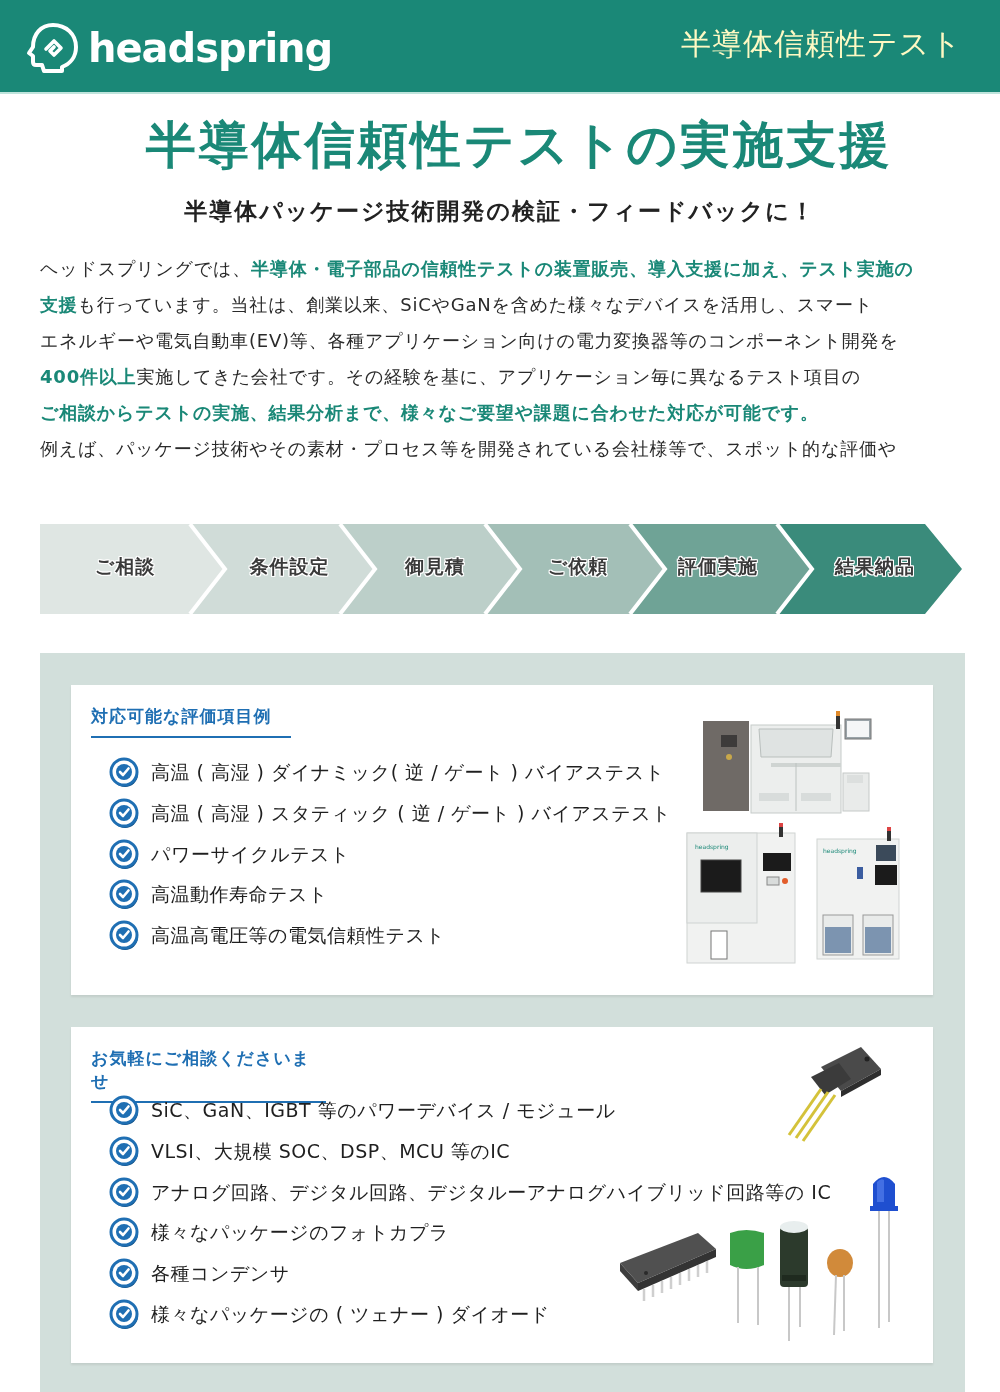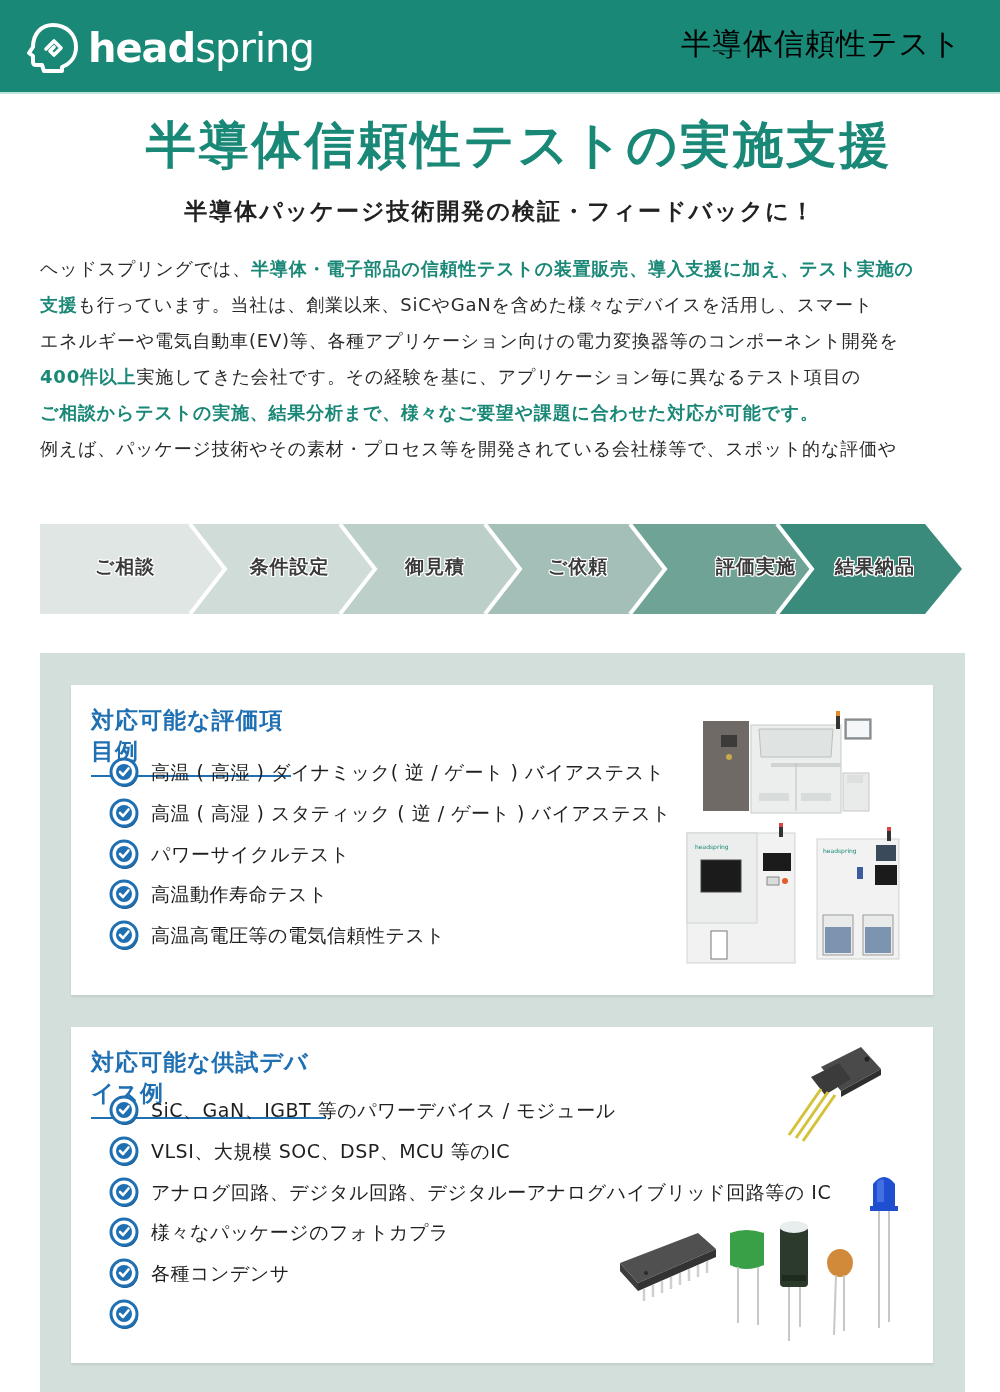--- a/index.html
+++ b/index.html
@@ -6,22 +6,22 @@
   html, body { width: 1000px; height: 1392px; overflow: hidden; background: #ffffff; }
   body { font-family: "DejaVu Sans", "Liberation Sans", sans-serif; color: #222; position: relative; }
 
   
   .header { position: absolute; left: 0; top: 0; width: 1000px; height: 92px; background: #1a8877; }
   .header-line { position: absolute; left: 0; top: 92px; width: 1000px; height: 2px; background: #bfe4dc; }
   .logo { position: absolute; left: 26px; top: 20px; height: 56px; display: flex; align-items: center; }
   .logo-icon { width: 54px; height: 54px; }
   .logo-text { color: #fff; font-size: 40px; letter-spacing: -1px; margin-left: 8px; line-height: 1; font-family: "DejaVu Sans", sans-serif; }
   .logo-text b { font-weight: 700; }
-  .logo-text span.light { font-weight: 400; }
-  .header-title { position: absolute; right: 38px; top: 24px; color: #000000; font-size: 30px; letter-spacing: 1px; text-align: center; }
+  .logo-text span.light { font-weight: 700; }
+  .header-title { position: absolute; right: 38px; top: 24px; color: #fef9c3; font-size: 30px; letter-spacing: 1px; text-align: center; }
 
   
   .main-title { position: absolute; left: 0; top: 112px; width: 1000px; text-align: center; color: #1a8877; font-size: 50px; font-weight: 700; letter-spacing: 3px; padding-left: 38px; }
   .sub-title { position: absolute; left: 0; top: 196px; width: 1000px; text-align: center; color: #222; font-size: 23px; font-weight: 700; letter-spacing: 2px; }
 
   
   .intro { position: absolute; left: 40px; top: 251px; width: 930px; font-size: 18px; line-height: 36px; color: #2a2a2a; letter-spacing: 0.8px; }
   .intro .line { display: block; white-space: nowrap; }
   .hl { color: #1a8877; font-weight: 700; margin-top: 14px; }
 
@@ -29,21 +29,21 @@
   .flow { position: absolute; left: 40px; top: 524px; width: 925px; height: 100px; }
   .flow svg { position: absolute; left: 0; top: 0; }
   .flow-label { position: absolute; top: 30px; height: 30px; font-size: 19px; font-weight: 700; color: #3a3a3a; text-align: center; letter-spacing: 1px;
     text-shadow: 1px 0 0 #fff, -1px 0 0 #fff, 0 1px 0 #fff, 0 -1px 0 #fff, 1px 1px 0 #fff, -1px -1px 0 #fff, 1px -1px 0 #fff, -1px 1px 0 #fff; }
 
   
   .panel { position: absolute; left: 40px; top: 653px; width: 925px; height: 739px; background: #d2dfdb; }
   .card { position: absolute; left: 31px; width: 862px; background: #ffffff; box-shadow: 0 2px 2px rgba(0,0,0,0.08); }
   .card1 { top: 32px; height: 310px; }
   .card2 { top: 374px; height: 336px; }
-  .card-title { position: absolute; left: 20px; top: 20px; color: #1f6fb3; font-size: 23px; font-weight: 700; letter-spacing: 1px; padding-bottom: 8px; border-bottom: 2px solid #1f6fb3; }
+  .card-title { position: absolute; left: 20px; top: 20px; color: #1f6fb3; font-size: 17px; font-weight: 700; letter-spacing: 1px; padding-bottom: 8px; border-bottom: 2px solid #1f6fb3; }
   .card1 .card-title { width: 200px; }
   .card2 .card-title { width: 235px; }
   .items { position: absolute; left: 38px; list-style: none; }
   .card1 .items { top: 68px; }
   .card2 .items { top: 64px; }
   .item { display: flex; align-items: center; height: 40.7px; font-size: 19px; color: #1f1f1f; white-space: nowrap; letter-spacing: 0.5px; }
   .check { width: 32px; height: 32px; margin-right: 10px; flex-shrink: 0; }
 
   
   .equip { position: absolute; }
@@ -88,21 +88,21 @@
     <polyline points="150,0 185,45 150,90" fill="none" stroke="#fff" stroke-width="4"></polyline>
     <polyline points="300,0 335,45 300,90" fill="none" stroke="#fff" stroke-width="4"></polyline>
     <polyline points="445,0 480,45 445,90" fill="none" stroke="#fff" stroke-width="4"></polyline>
     <polyline points="590,0 625,45 590,90" fill="none" stroke="#fff" stroke-width="4"></polyline>
     <polyline points="737,0 772,45 737,90" fill="none" stroke="#fff" stroke-width="4"></polyline>
   </svg>
   <div class="flow-label" style="left:20px;width:130px;">ご相談</div>
   <div class="flow-label" style="left:182px;width:135px;">条件設定</div>
   <div class="flow-label" style="left:330px;width:130px;">御見積</div>
   <div class="flow-label" style="left:473px;width:130px;">ご依頼</div>
-  <div class="flow-label" style="left:646px;width:140px;">評価実施</div>
+  <div class="flow-label" style="left:608px;width:140px;">評価実施</div>
   <div class="flow-label" style="left:765px;width:140px;">結果納品</div>
 </div>
 
 <div class="panel">
 
   <div class="card card1">
     <div class="card-title">対応可能な評価項目例</div>
     <ul class="items">
       <li class="item">
         <svg class="check" viewBox="0 0 32 32">
@@ -189,21 +189,21 @@
       <rect x="152" y="210" width="30" height="40" fill="#e9ebea" stroke="#999"></rect>
       <rect x="154" y="222" width="26" height="26" fill="#7c94b0"></rect>
       <rect x="192" y="210" width="30" height="40" fill="#e9ebea" stroke="#999"></rect>
       <rect x="194" y="222" width="26" height="26" fill="#7c94b0"></rect>
       <rect x="216" y="122" width="4" height="14" fill="#333"></rect>
       <rect x="216" y="122" width="4" height="4" fill="#d44"></rect>
     </svg>
   </div>
 
   <div class="card card2">
-    <div class="card-title">対応可能な供試デバイス例</div>
+    <div class="card-title">お気軽にご相談くださいませ</div>
     <ul class="items">
       <li class="item">
         <svg class="check" viewBox="0 0 32 32">
             <circle cx="16" cy="17" r="13" fill="#0f4f86"></circle>
             <circle cx="15" cy="15" r="13" fill="#fff" stroke="#1f6fb3" stroke-width="3"></circle>
             <circle cx="15" cy="15" r="8" fill="#1f6fb3"></circle>
             <path d="M11 15 L14 18 L19.5 11.5" fill="none" stroke="#fff" stroke-width="2.6" stroke-linecap="round" stroke-linejoin="round"></path>
           </svg>
         <span>SiC、GaN、IGBT 等のパワーデバイス / モジュール</span>
       </li>
@@ -243,20 +243,21 @@
           </svg>
         <span>各種コンデンサ</span>
       </li>
       <li class="item">
         <svg class="check" viewBox="0 0 32 32">
             <circle cx="16" cy="17" r="13" fill="#0f4f86"></circle>
             <circle cx="15" cy="15" r="13" fill="#fff" stroke="#1f6fb3" stroke-width="3"></circle>
             <circle cx="15" cy="15" r="8" fill="#1f6fb3"></circle>
             <path d="M11 15 L14 18 L19.5 11.5" fill="none" stroke="#fff" stroke-width="2.6" stroke-linecap="round" stroke-linejoin="round"></path>
           </svg>
+        <span>様々なパッケージの ( ツェナー ) ダイオード</span>
       </li>
     </ul>
 
     <svg class="comp" style="left:710px;top:20px;" width="110" height="100" viewBox="0 0 110 100">
       <polygon points="40,20 80,0 100,22 60,44" fill="#4a4a4a"></polygon>
       <polygon points="60,44 100,22 100,28 60,50" fill="#2e2e2e"></polygon>
       <polygon points="30,30 58,16 70,32 44,48" fill="#3b3b3b"></polygon>
       <circle cx="86" cy="12" r="2.5" fill="#222"></circle>
       <line x1="40" y1="42" x2="8" y2="88" stroke="#d4c23a" stroke-width="3"></line>
       <line x1="47" y1="45" x2="15" y2="91" stroke="#d4c23a" stroke-width="3"></line>

